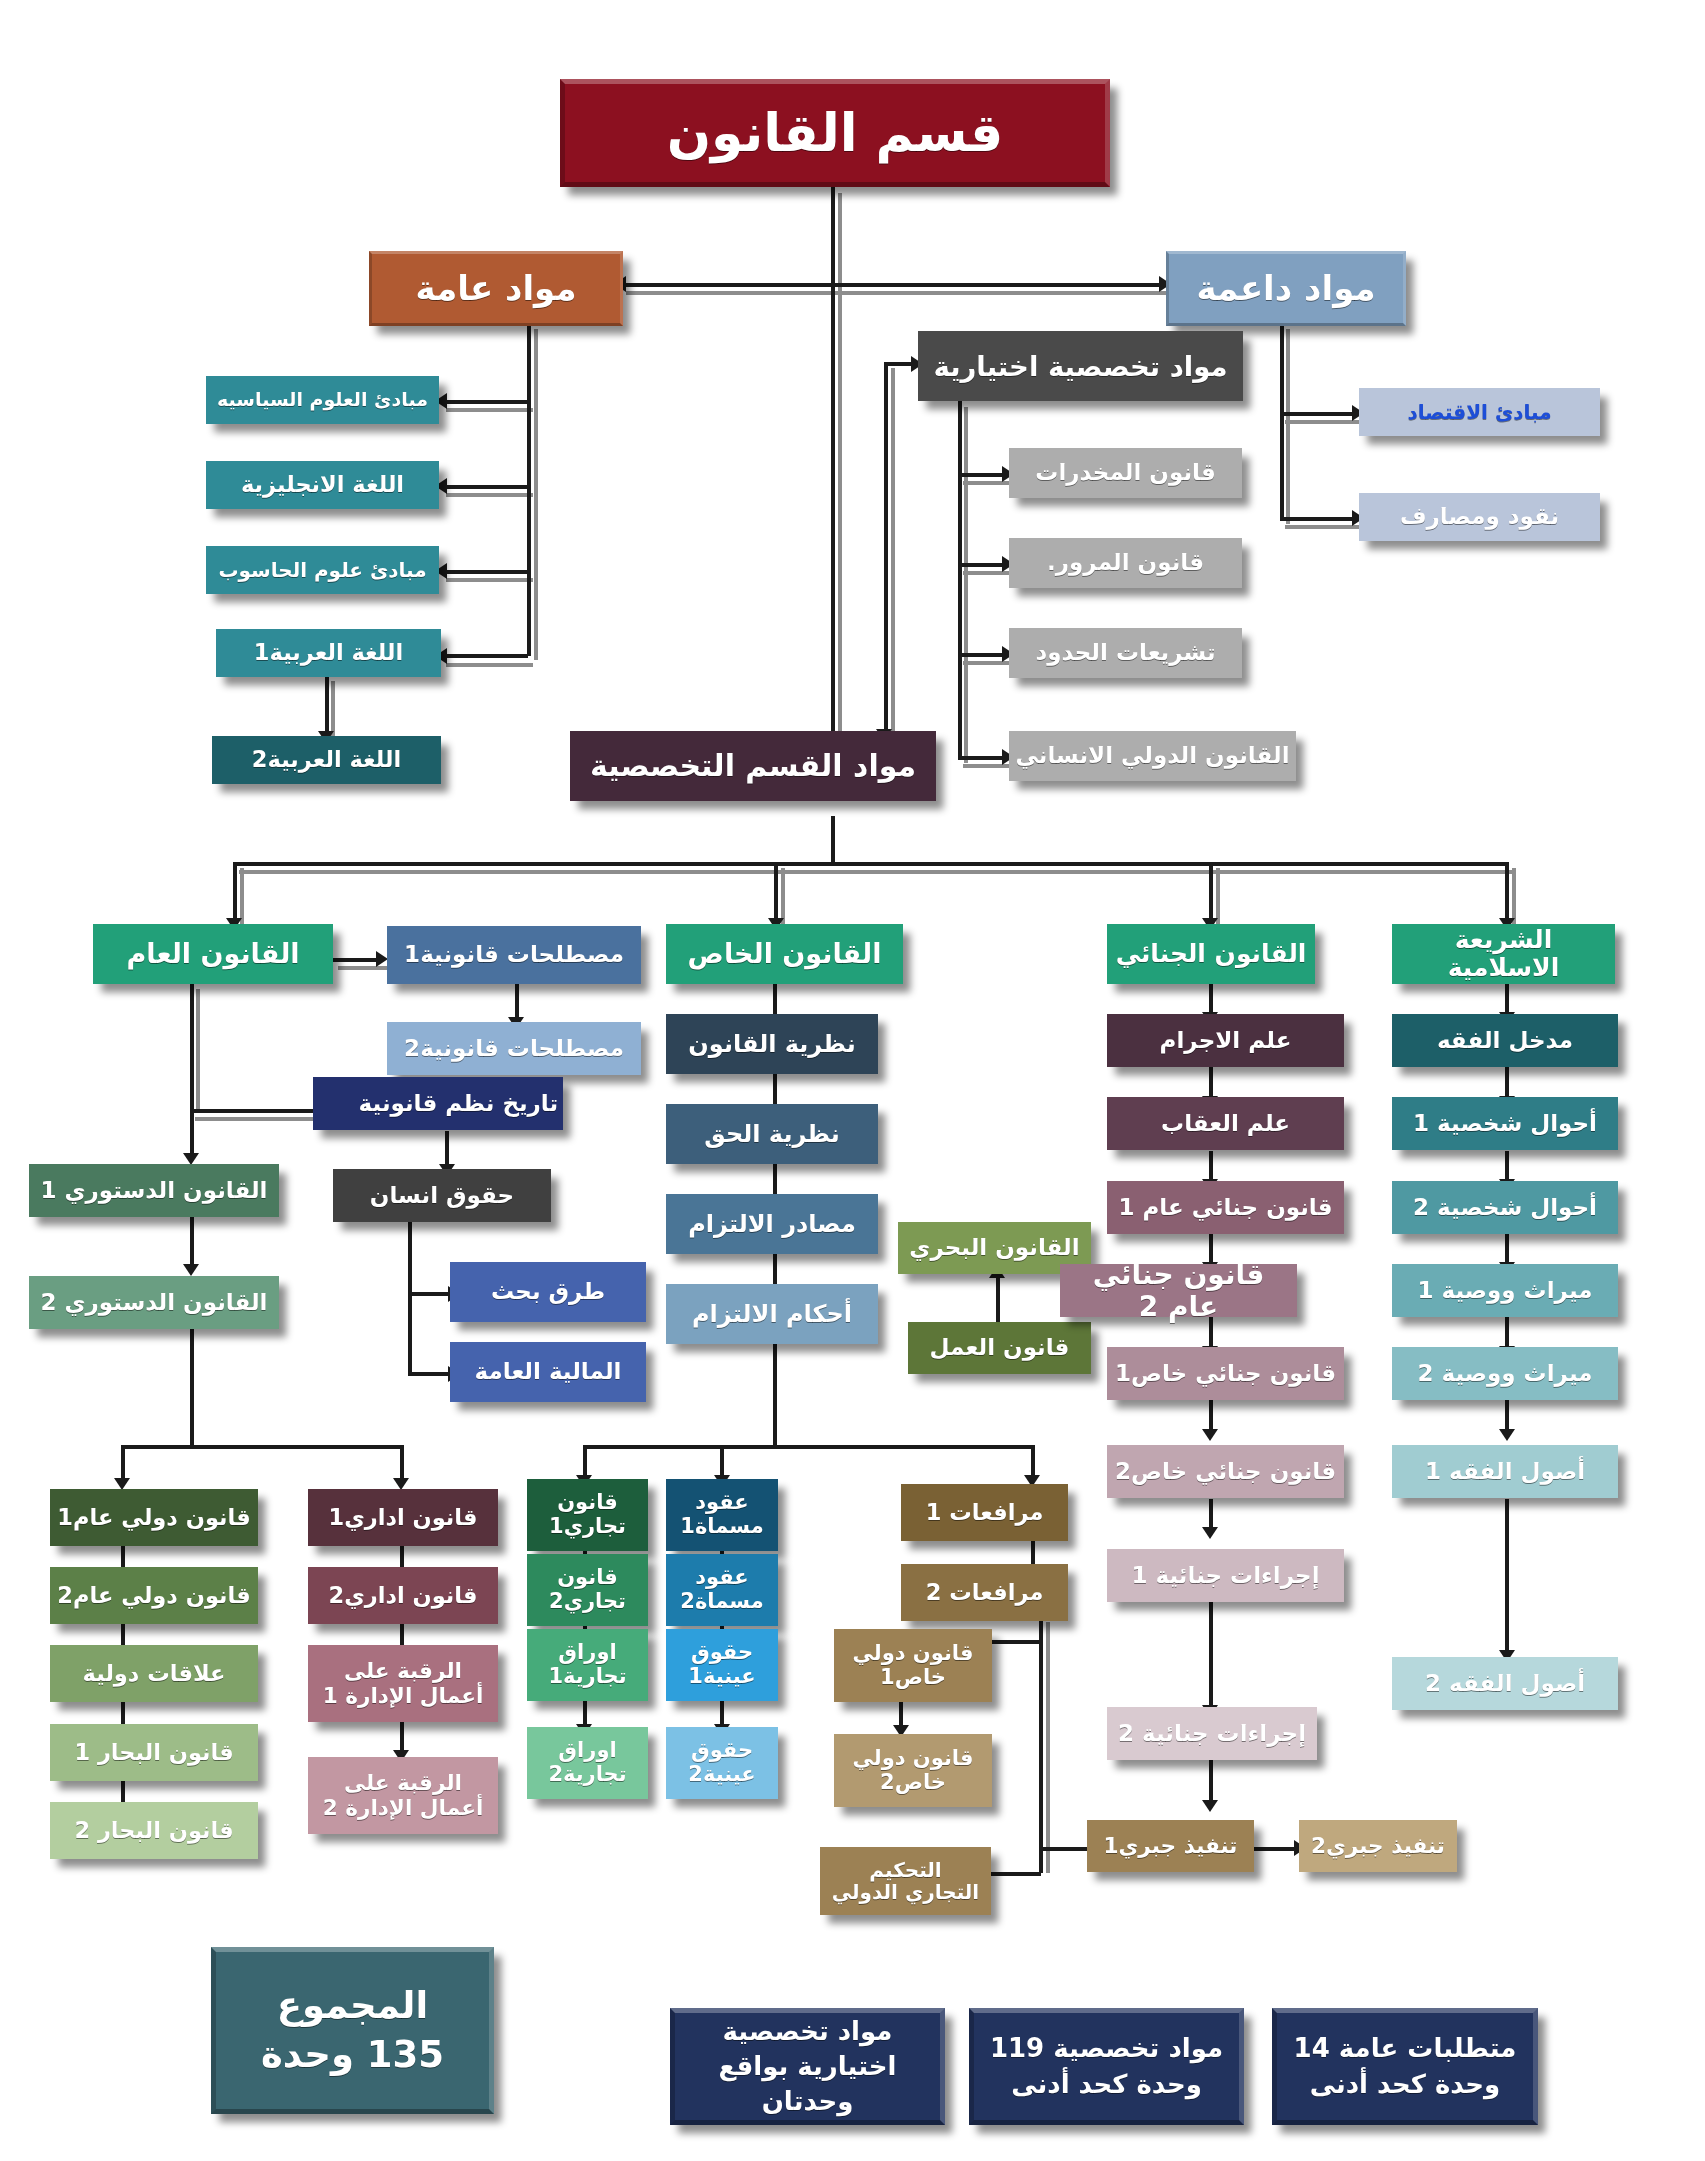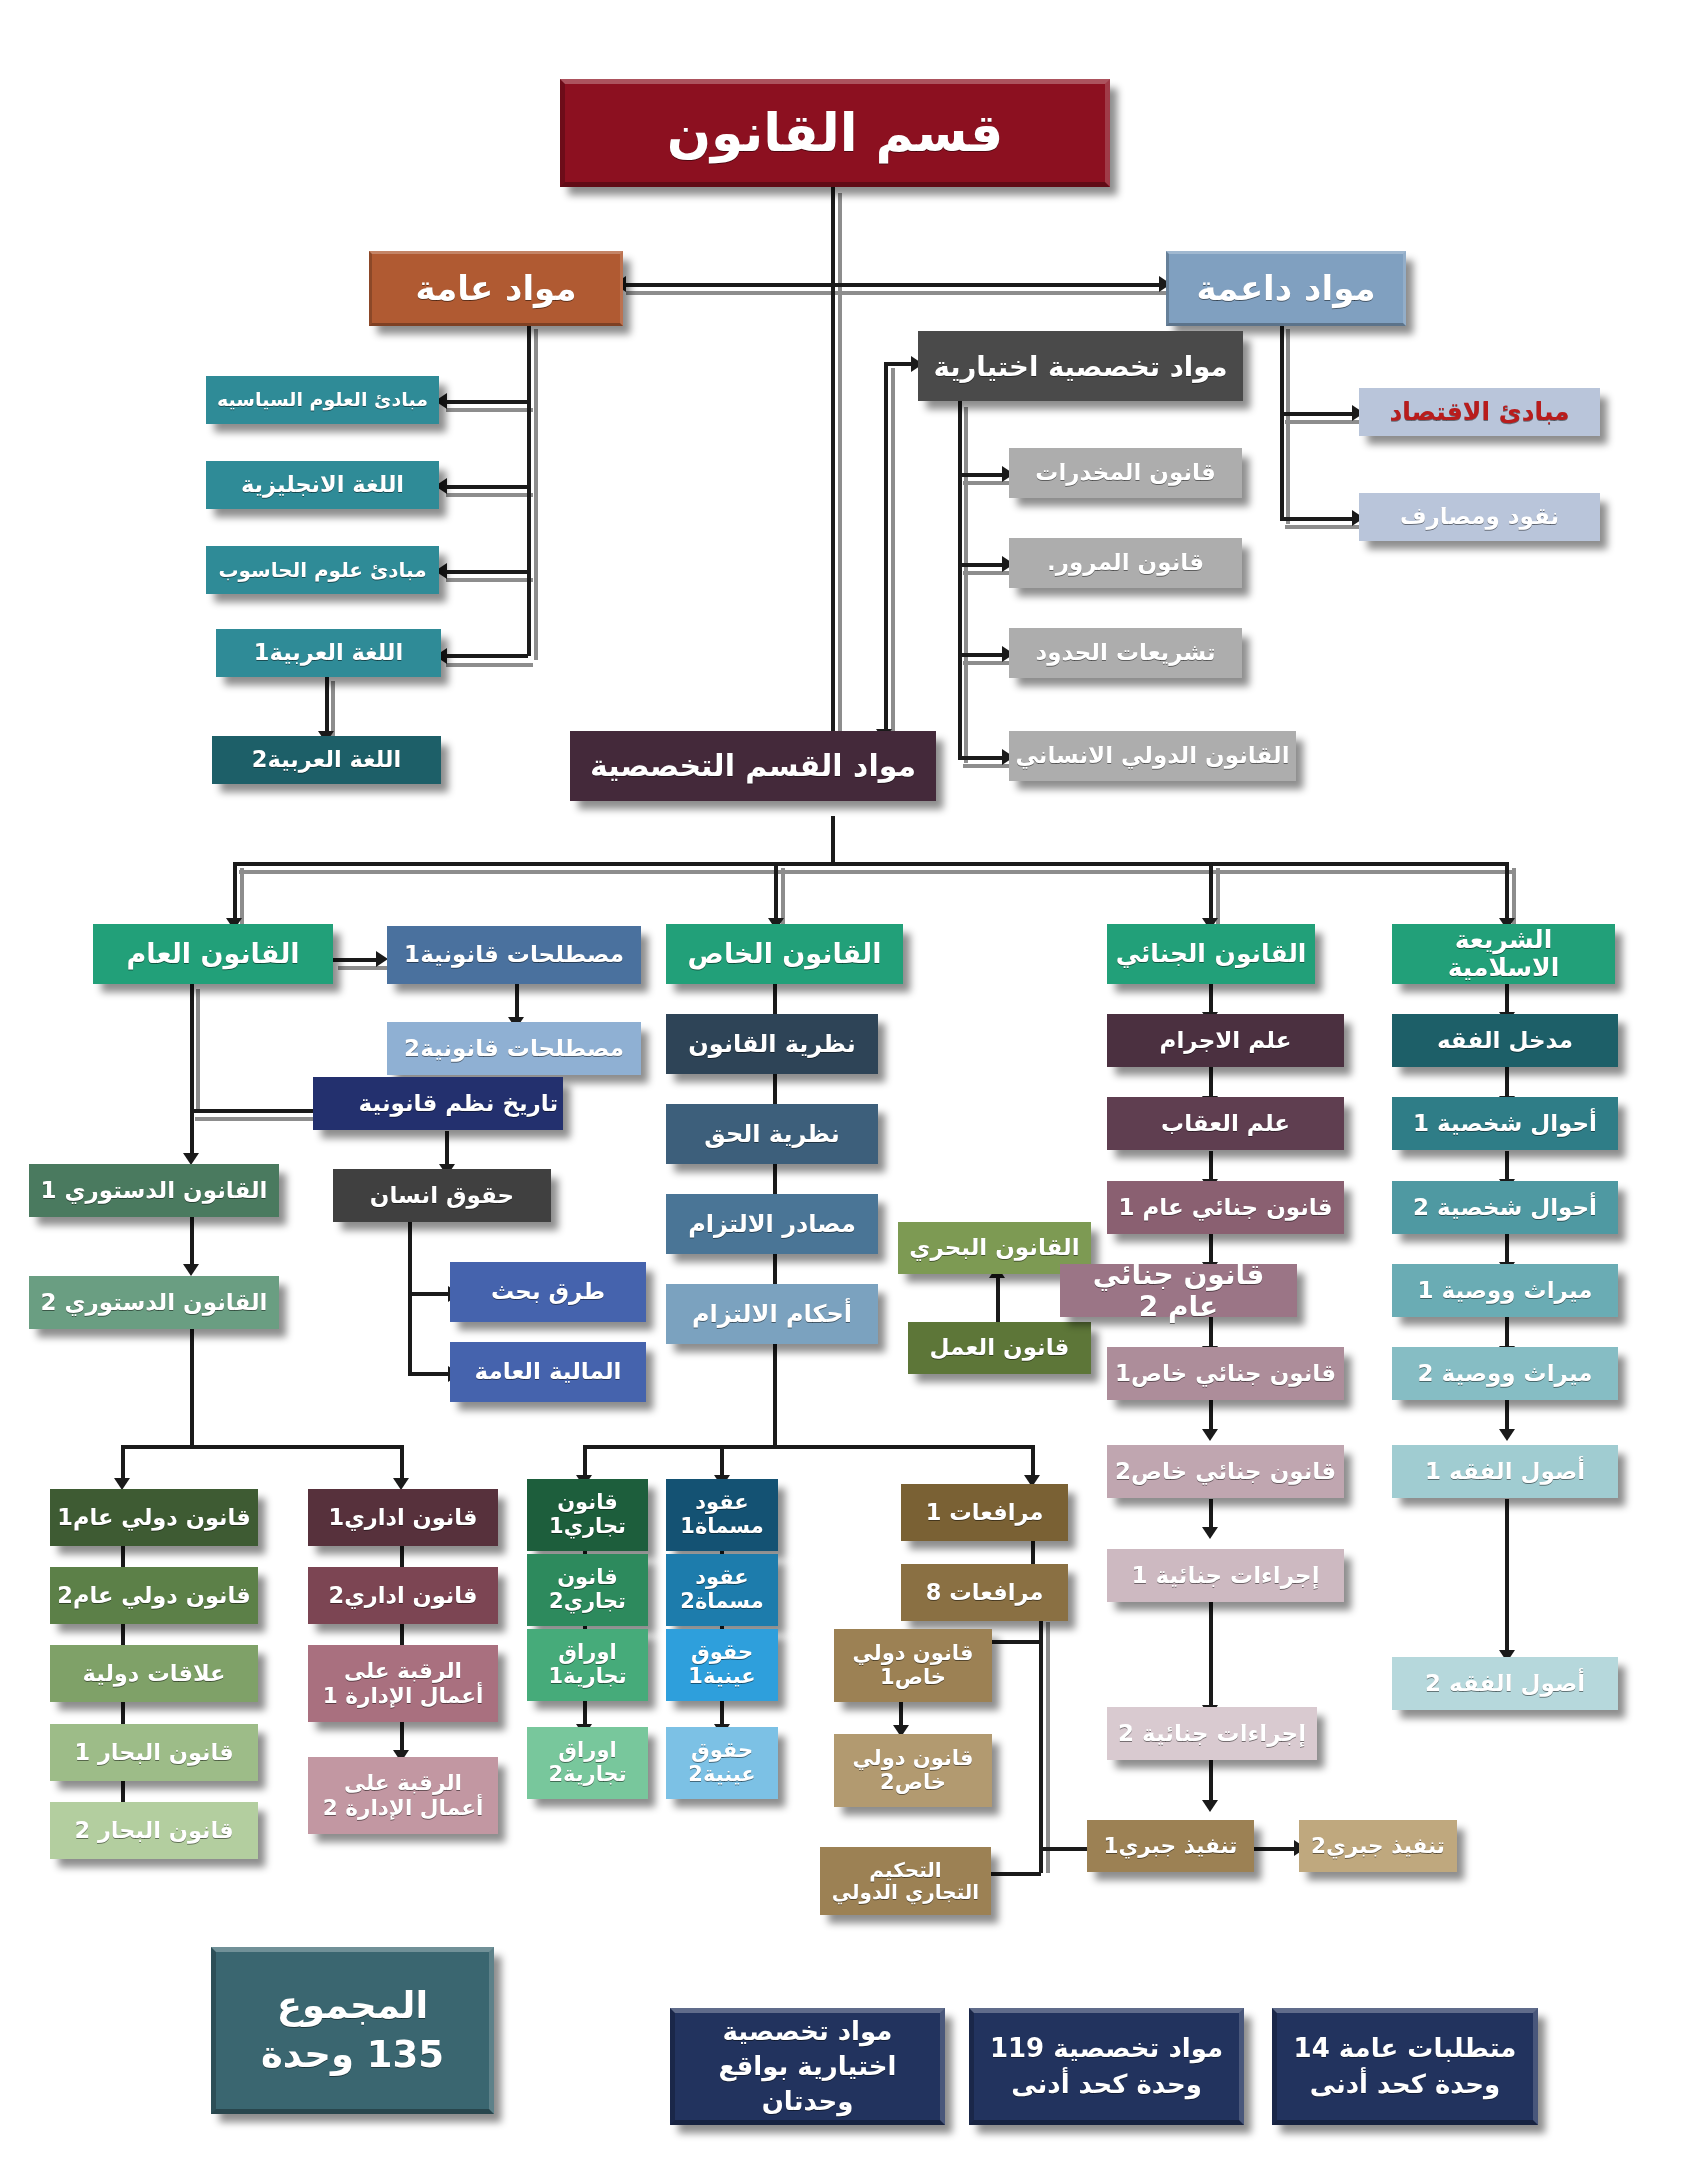--- a/index.html
+++ b/index.html
@@ -276,21 +276,21 @@
   <div class="node" style="left:918px;top:331px;width:325px;height:70px;background:#4a4a4a;font-size:27.5px;">مواد تخصصية اختيارية</div>
 
   <div class="node" style="left:570px;top:731px;width:366px;height:70px;background:#44293a;font-size:30px;">مواد القسم التخصصية</div>
 
   <div class="node" style="left:206px;top:376px;width:233px;height:48px;background:#2f8b97;font-size:19px;">مبادئ العلوم السياسيه</div>
   <div class="node" style="left:206px;top:461px;width:233px;height:48px;background:#2f8b97;font-size:22.5px;">اللغة الانجليزية</div>
   <div class="node" style="left:206px;top:546px;width:233px;height:48px;background:#2f8b97;font-size:20px;">مبادئ علوم الحاسوب</div>
   <div class="node" style="left:216px;top:629px;width:225px;height:48px;background:#2f8b97;font-size:22.5px;">اللغة العربية1</div>
   <div class="node" style="left:212px;top:736px;width:229px;height:48px;background:#1d5f68;font-size:22.5px;">اللغة العربية2</div>
 
-  <div class="node" style="left:1359px;top:388px;width:241px;height:48px;background:#b9c5da;font-size:25px;color:#b91c1c;">مبادئ الاقتصاد</div>
+  <div class="node" style="left:1359px;top:388px;width:241px;height:48px;background:#b9c5da;font-size:20px;color:#1d4ed8;">مبادئ الاقتصاد</div>
   <div class="node" style="left:1359px;top:493px;width:241px;height:48px;background:#b9c5da;font-size:23px;color:#ffffff;">نقود ومصارف</div>
 
   <div class="node" style="left:1009px;top:448px;width:233px;height:50px;background:#adadad;font-size:23px;">قانون المخدرات</div>
   <div class="node" style="left:1009px;top:538px;width:233px;height:50px;background:#adadad;font-size:23px;">قانون المرور.</div>
   <div class="node" style="left:1009px;top:628px;width:233px;height:50px;background:#adadad;font-size:23px;">تشريعات الحدود</div>
   <div class="node" style="left:1009px;top:731px;width:287px;height:50px;background:#adadad;font-size:23px;">القانون الدولي الانساني</div>
 
   <div class="node" style="left:93px;top:924px;width:240px;height:60px;background:#22a079;font-size:27px;">القانون العام</div>
   <div class="node" style="left:666px;top:924px;width:237px;height:60px;background:#22a079;font-size:27px;">القانون الخاص</div>
   <div class="node" style="left:1107px;top:924px;width:208px;height:60px;background:#22a079;font-size:25px;">القانون الجنائي</div>
@@ -340,21 +340,21 @@
   <div class="node" style="left:666px;top:1479px;width:112px;height:72px;background:#145273;font-size:21px;">عقود
 مسماة1</div>
   <div class="node" style="left:666px;top:1554px;width:112px;height:72px;background:#1d7cac;font-size:21px;">عقود
 مسماة2</div>
   <div class="node" style="left:666px;top:1629px;width:112px;height:72px;background:#2e9fdc;font-size:21px;">حقوق
 عينية1</div>
   <div class="node" style="left:666px;top:1727px;width:112px;height:72px;background:#7cc1e5;font-size:21px;">حقوق
 عينية2</div>
 
   <div class="node" style="left:901px;top:1484px;width:167px;height:57px;background:#7a6134;font-size:22.5px;">مرافعات 1</div>
-  <div class="node" style="left:901px;top:1564px;width:167px;height:57px;background:#8a7043;font-size:22.5px;">مرافعات 8</div>
+  <div class="node" style="left:901px;top:1564px;width:167px;height:57px;background:#8a7043;font-size:22.5px;">مرافعات 2</div>
   <div class="node" style="left:834px;top:1629px;width:158px;height:73px;background:#9c8154;font-size:21px;">قانون دولي
 خاص1</div>
   <div class="node" style="left:834px;top:1734px;width:158px;height:73px;background:#b29a70;font-size:21px;">قانون دولي
 خاص2</div>
   <div class="node" style="left:820px;top:1847px;width:171px;height:68px;background:#9c8154;font-size:20px;">التحكيم
 التجاري الدولي</div>
 
   <div class="node" style="left:1087px;top:1820px;width:167px;height:52px;background:#9c8154;font-size:21.6px;">تنفيذ جبري1</div>
   <div class="node" style="left:1299px;top:1820px;width:158px;height:52px;background:#bfa87e;font-size:21.6px;">تنفيذ جبري2</div>
 

